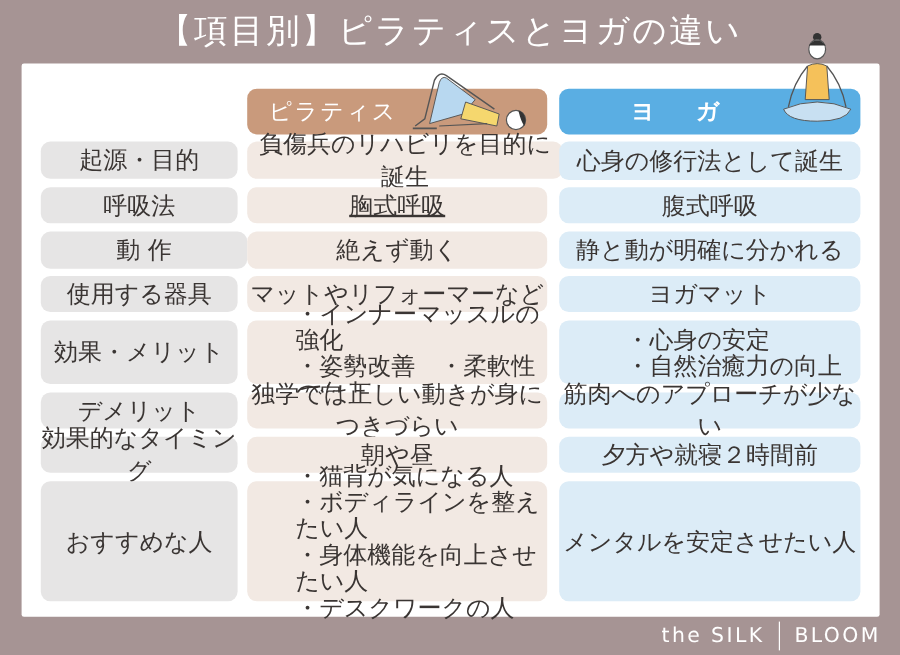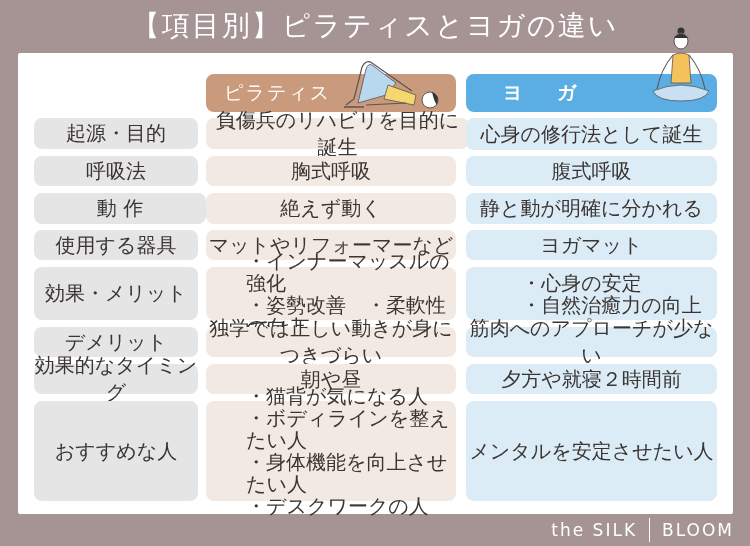--- a/index.html
+++ b/index.html
@@ -26,21 +26,21 @@
   }
   .lbl { background:#e6e5e5; }
   .pil { background:#f2e9e3; }
   .yog { background:#dcecf7; }
   .hdr-pil {
     background:#c99a7c; color:#fff; font-size:19px; justify-content:flex-start;
     padding-left:18px; letter-spacing:2px;
   }
   .hdr-yog {
     background:#5aaee3; color:#fff; font-size:19px; justify-content:flex-start;
-    padding-left:37px; letter-spacing:14px; font-weight:bold;
+    padding-left:60px; letter-spacing:14px; font-weight:bold;
   }
   .list { flex-direction:column; align-items:flex-start; justify-content:center; line-height:22px;padding-left:40px; }
   .list.center-block { align-items:center; }
   .list .inner { text-align:left; }
   .footer {
     position:absolute; right:16px; bottom:4px; color:#ffffff;
     font-family:"DejaVu Sans", "Liberation Sans", sans-serif;
     font-size:17px; letter-spacing:2px; display:flex; align-items:center;
   }
   .footer .sep { display:inline-block; width:1px; height:24px; background:#fff; margin:0 12px; }
@@ -91,21 +91,21 @@
       </div>
       <div class="cell yog" style="left: 448px; top: 65px; width: 251px; height: 32px;">
         <div class="inner" style="text-align: center;">
           <div>心身の修行法として誕生</div>
         </div>
       </div>
       <div class="cell lbl" style="left: 16px; top: 103px; width: 164px; height: 30px;">
         <span>呼吸法</span>
       </div>
       <div class="cell pil" style="left: 188px; top: 103px; width: 250px; height: 30px;">
-        <div class="inner" style="text-align: center;">
+        <div class="inner" style="text-align: center; text-decoration: underline;">
           <div>胸式呼吸</div>
         </div>
       </div>
       <div class="cell yog" style="left: 448px; top: 103px; width: 251px; height: 30px;">
         <div class="inner" style="text-align: center;">
           <div>腹式呼吸</div>
         </div>
       </div>
       <div class="cell lbl" style="left: 16px; top: 140px; width: 172px; height: 31px;">
         <span>動 作</span>

